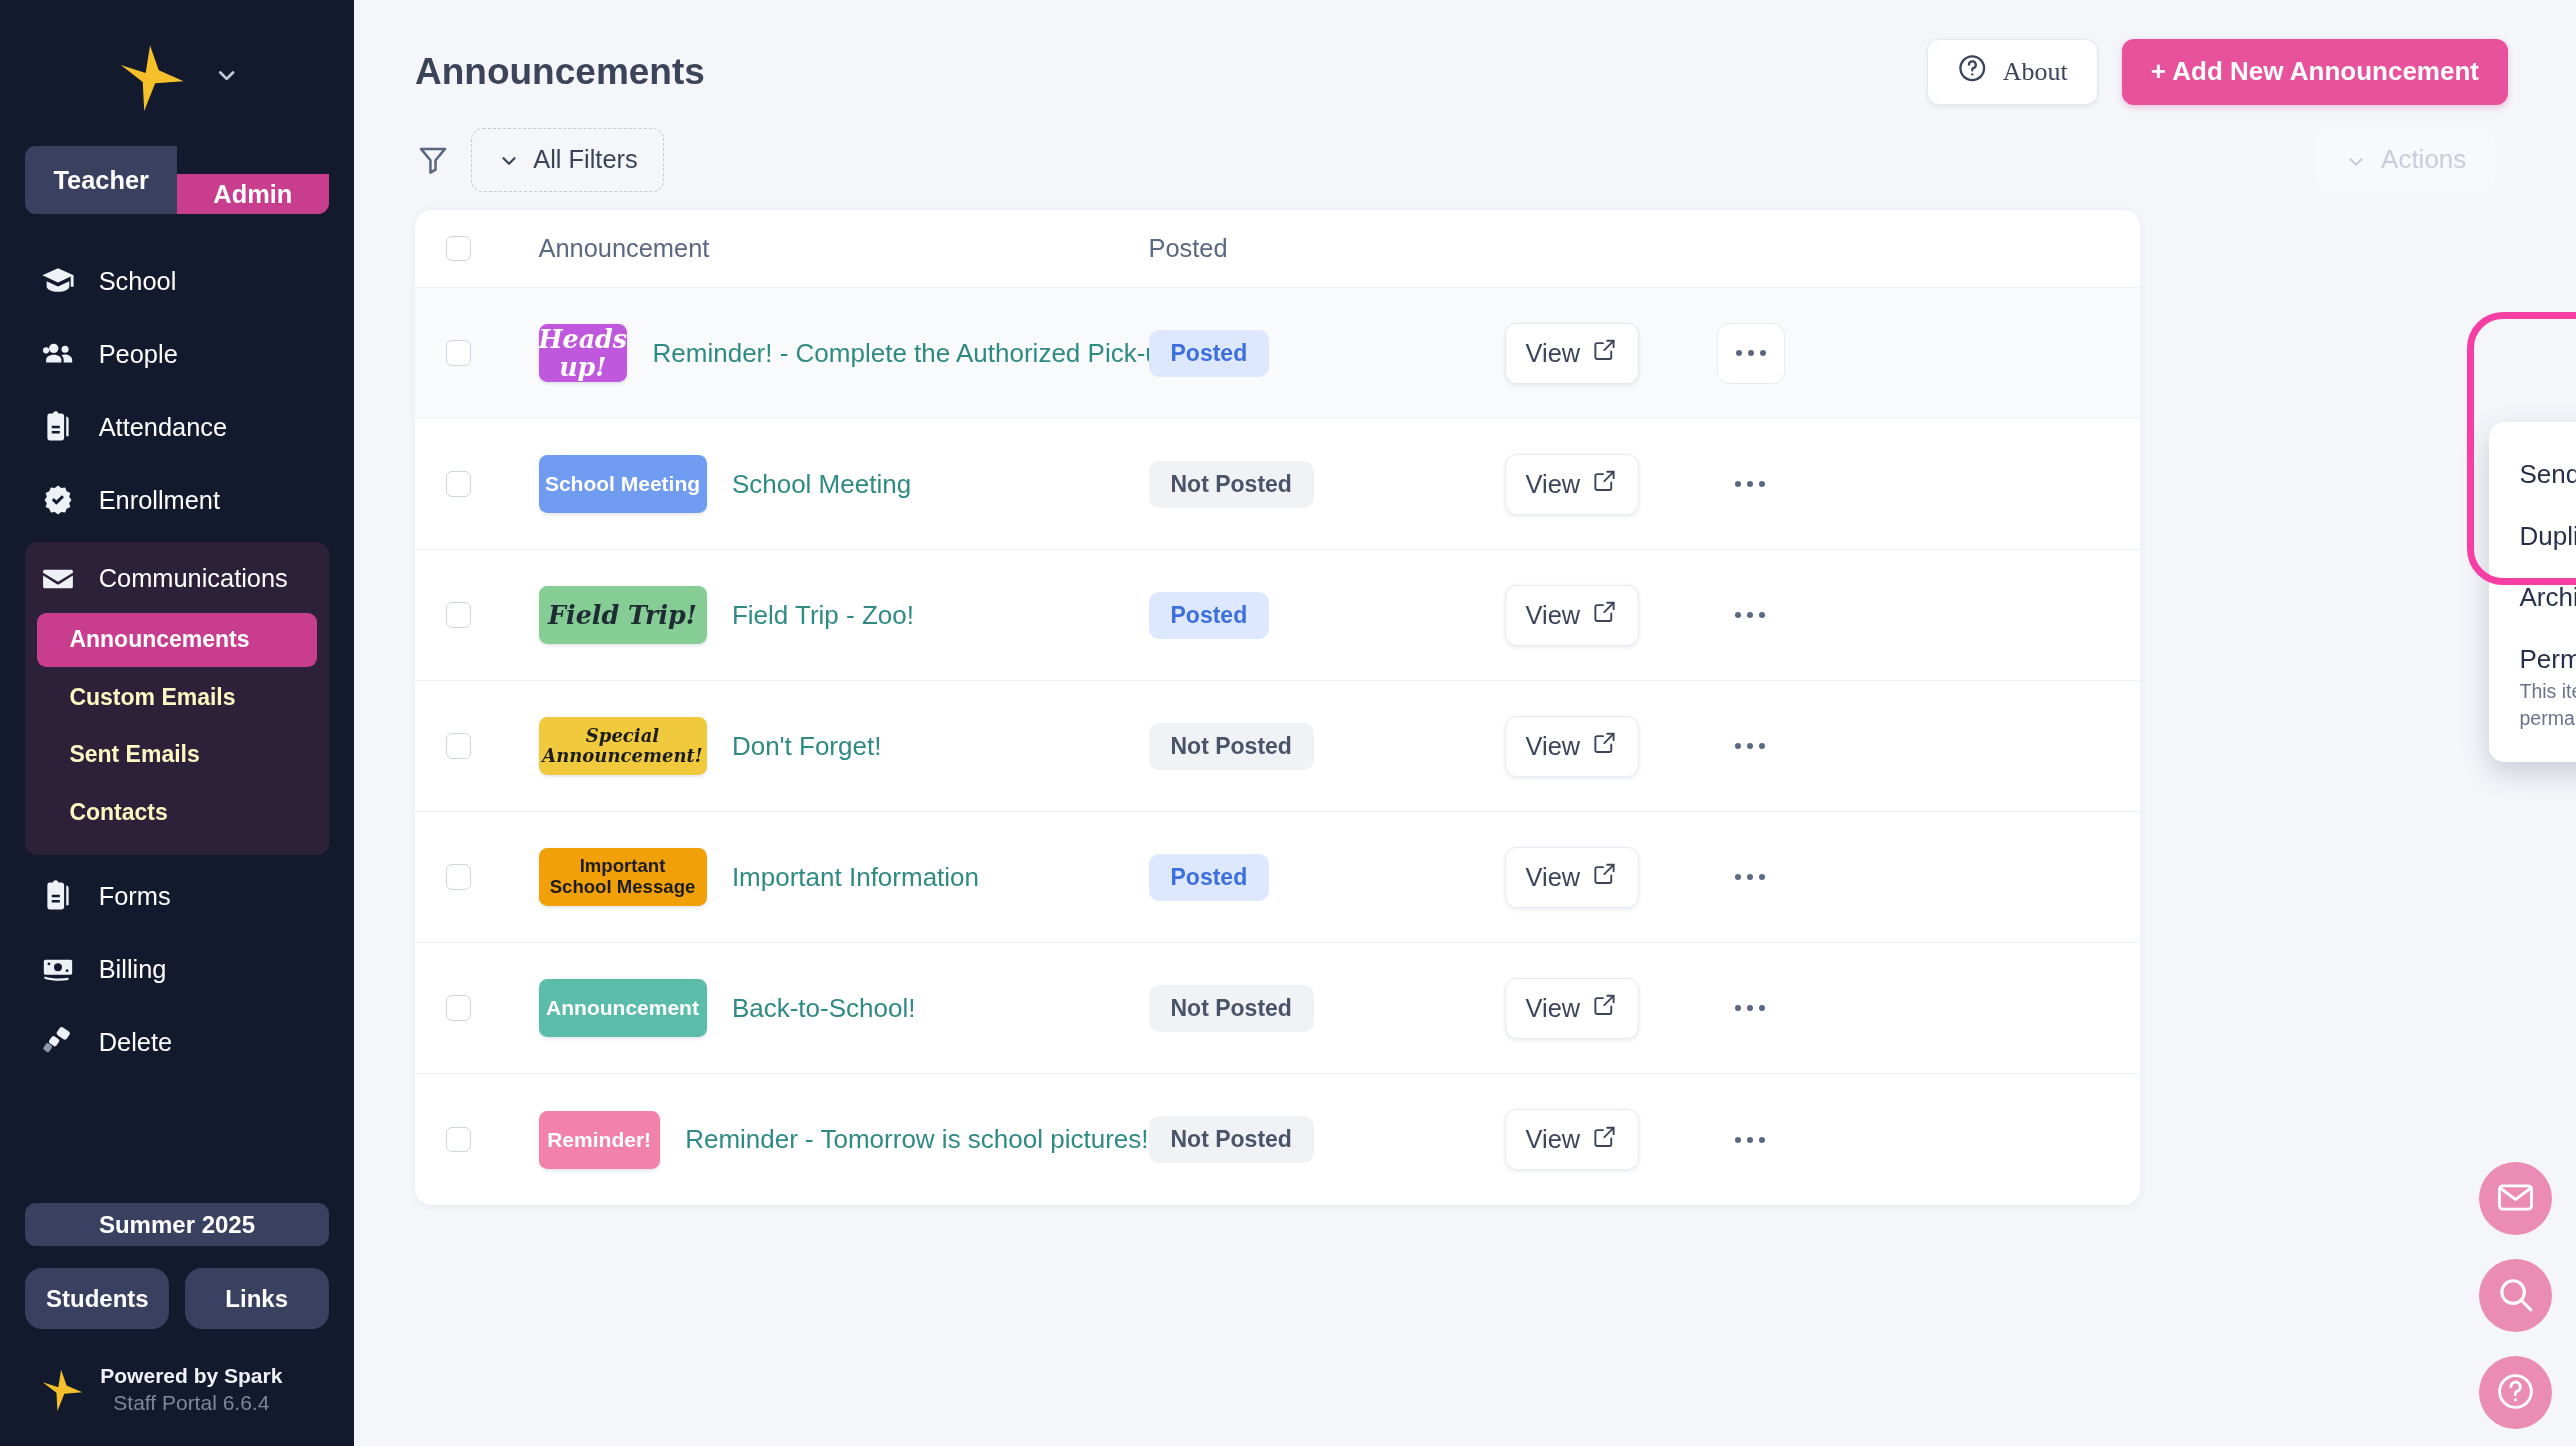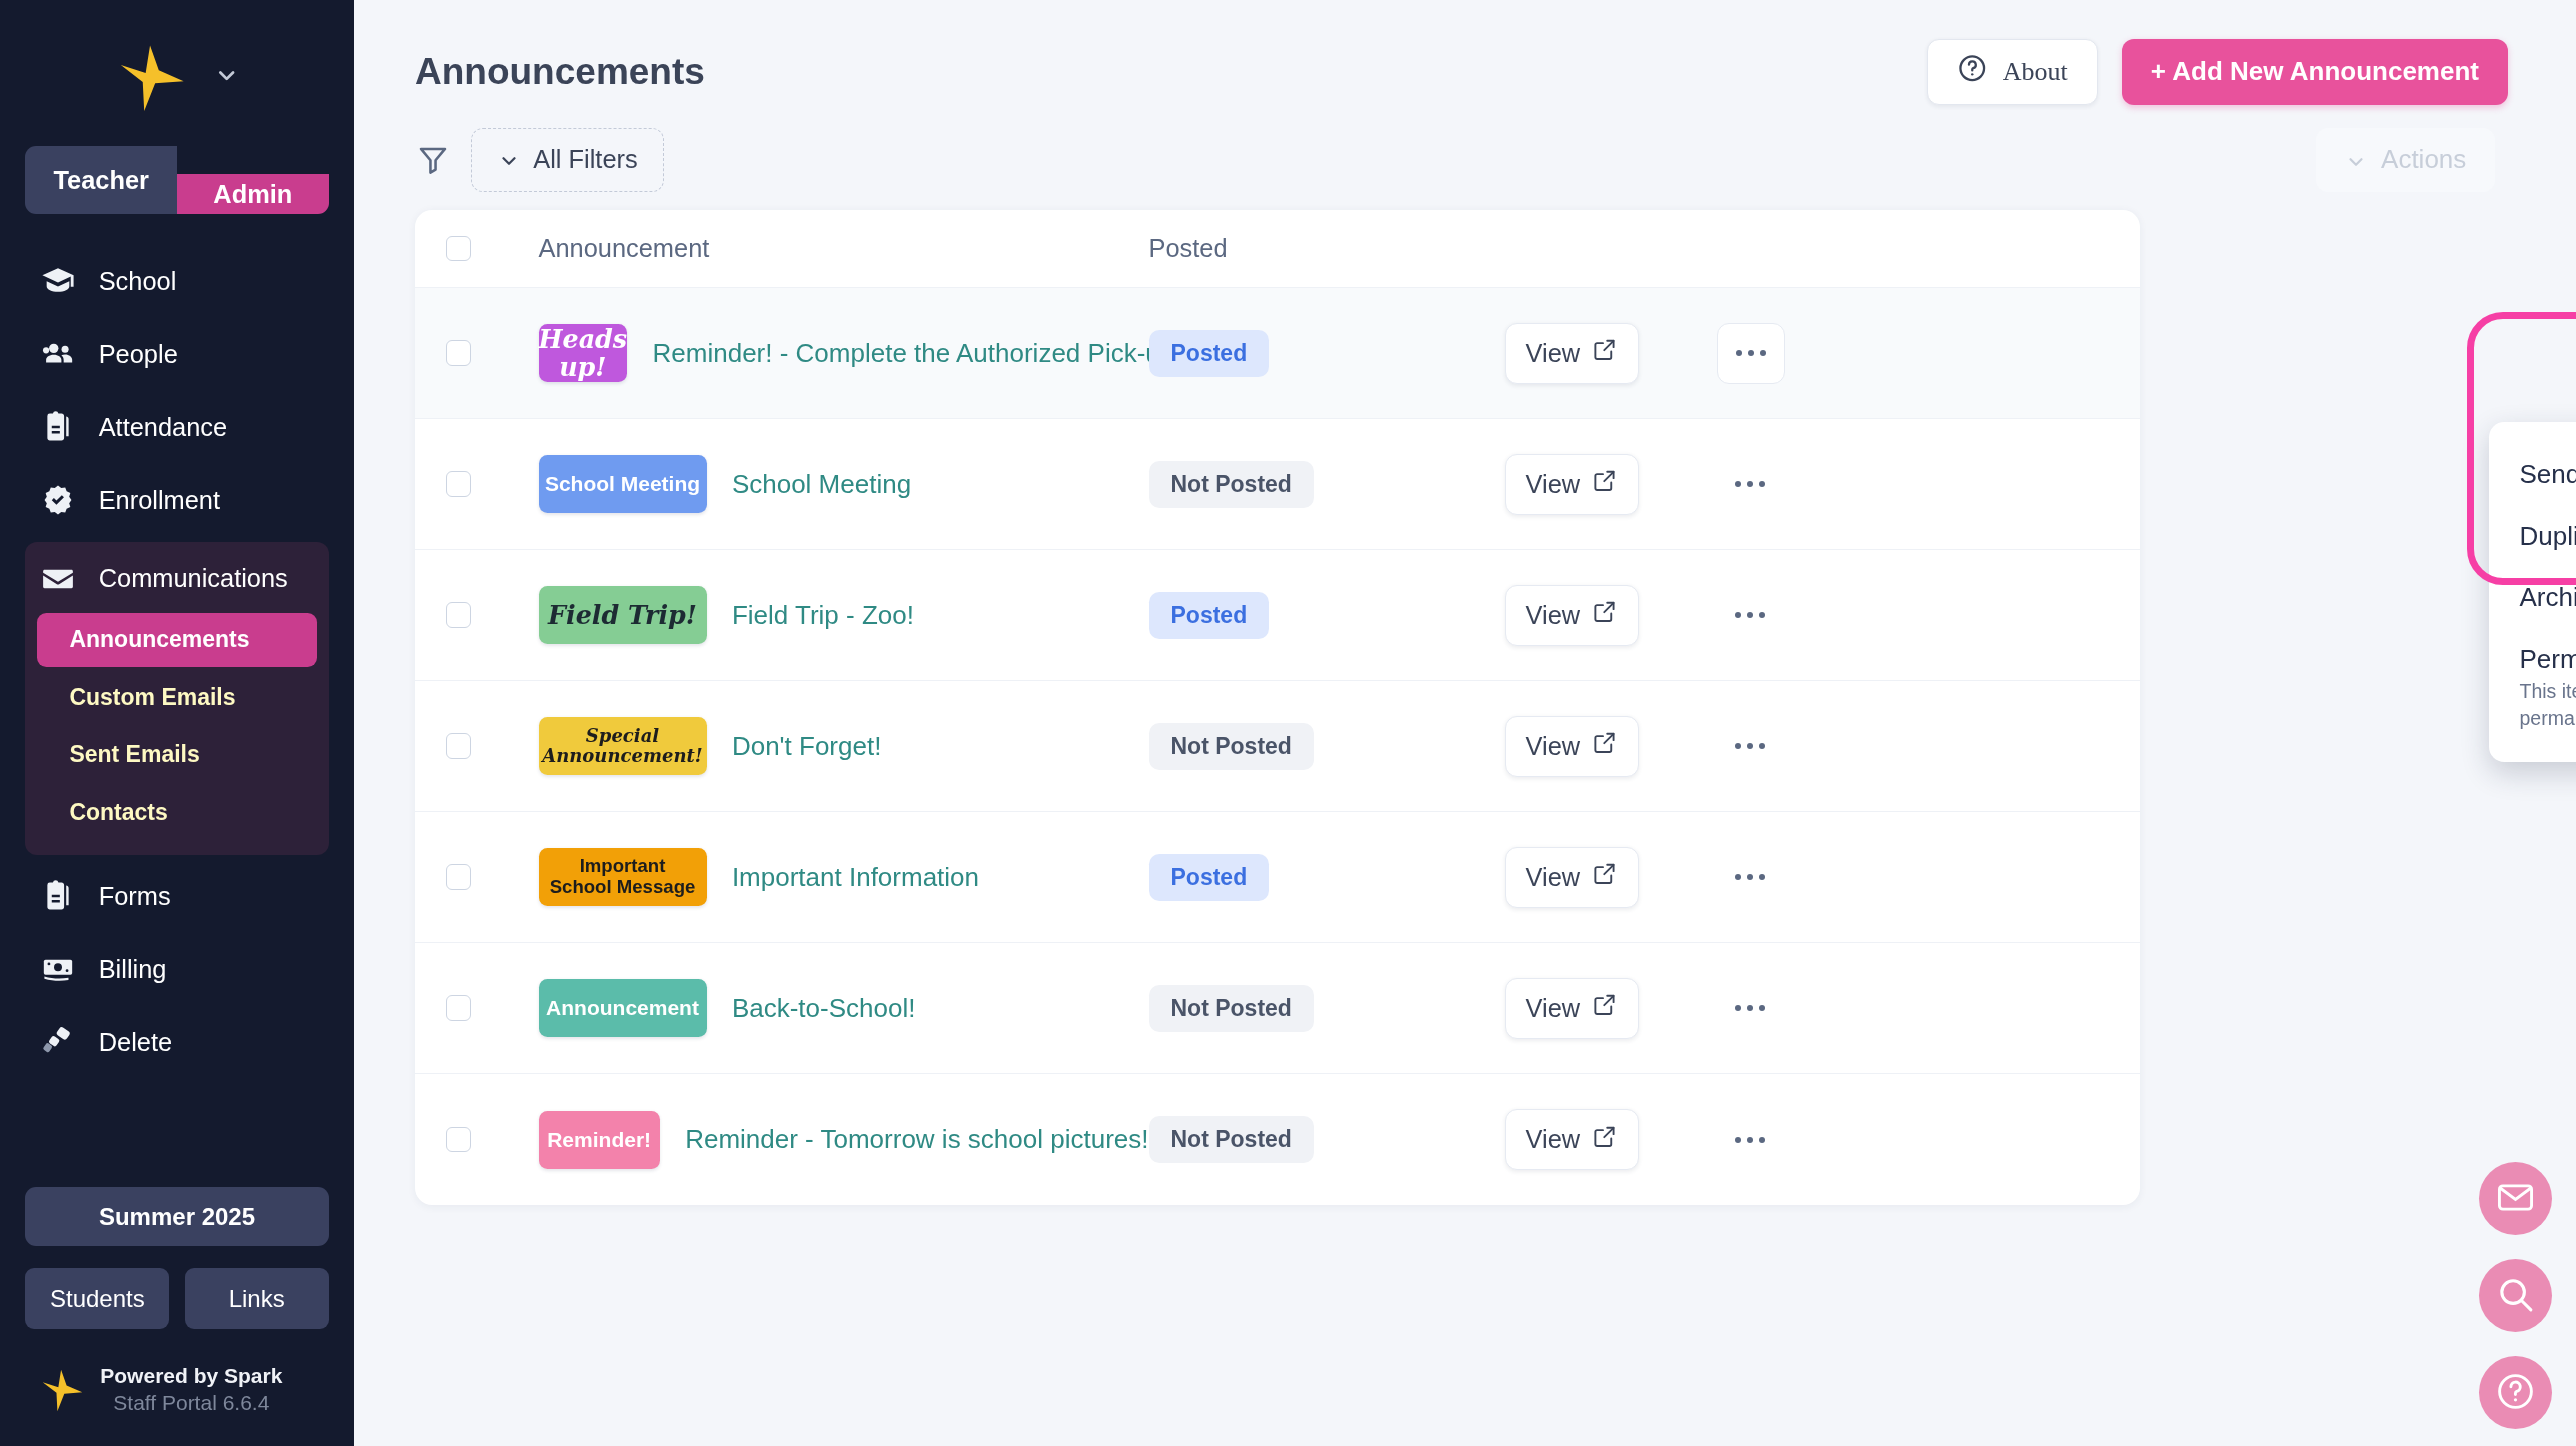--- a/index.html
+++ b/index.html
@@ -49,31 +49,31 @@
   .subnav { padding: 0 12px; }
   .subnav-item {
     height: 54px; display: flex; align-items: center;
     padding-left: 32px; font-size: 23px; font-weight: 600;
     color: #fef9c3; border-radius: 9.3px; cursor: pointer; margin-bottom: 3.4px;
   }
   .subnav-item.active { background: #c93d8e; color: #fff; }
 
   .side-bottom { margin-top: auto; padding: 0 25.4px 0 25.4px; }
   .term-btn {
-    height: 59px; background: #3a4160; border-radius: 11px;
+    height: 43px; background: #3a4160; border-radius: 11px;
     display: flex; align-items: center; justify-content: center;
     font-size: 24px; font-weight: 700; color: #fff; cursor: pointer;
     margin-bottom: 22px;
     margin-top: 21px;
   }
   .two-btns { display: flex; gap: 15.3px; margin-bottom: 34px; }
   .two-btns > div {
-    flex: 1; height: 61px; background: #3a4160; border-radius: 9px;
+    flex: 1; height: 61px; background: #3a4160; border-radius: 17px;
     display: flex; align-items: center; justify-content: center;
-    font-size: 24px; font-weight: 400; color: #fff; cursor: pointer;
+    font-size: 24px; font-weight: 700; color: #fff; cursor: pointer;
   }
   .powered {
     display: flex; align-items: center; gap: 15.3px;
     padding: 0 0 29px 13.6px;
   }
   .powered .star-logo { width: 46px; height: 46px; }
   .powered-txt { line-height: 1.28; text-align: center; }
   .powered-txt .l1 { font-size: 21px; font-weight: 700; color: #f0f2f7; }
   .powered-txt .l2 { font-size: 21px; color: #7e879b; }
 

